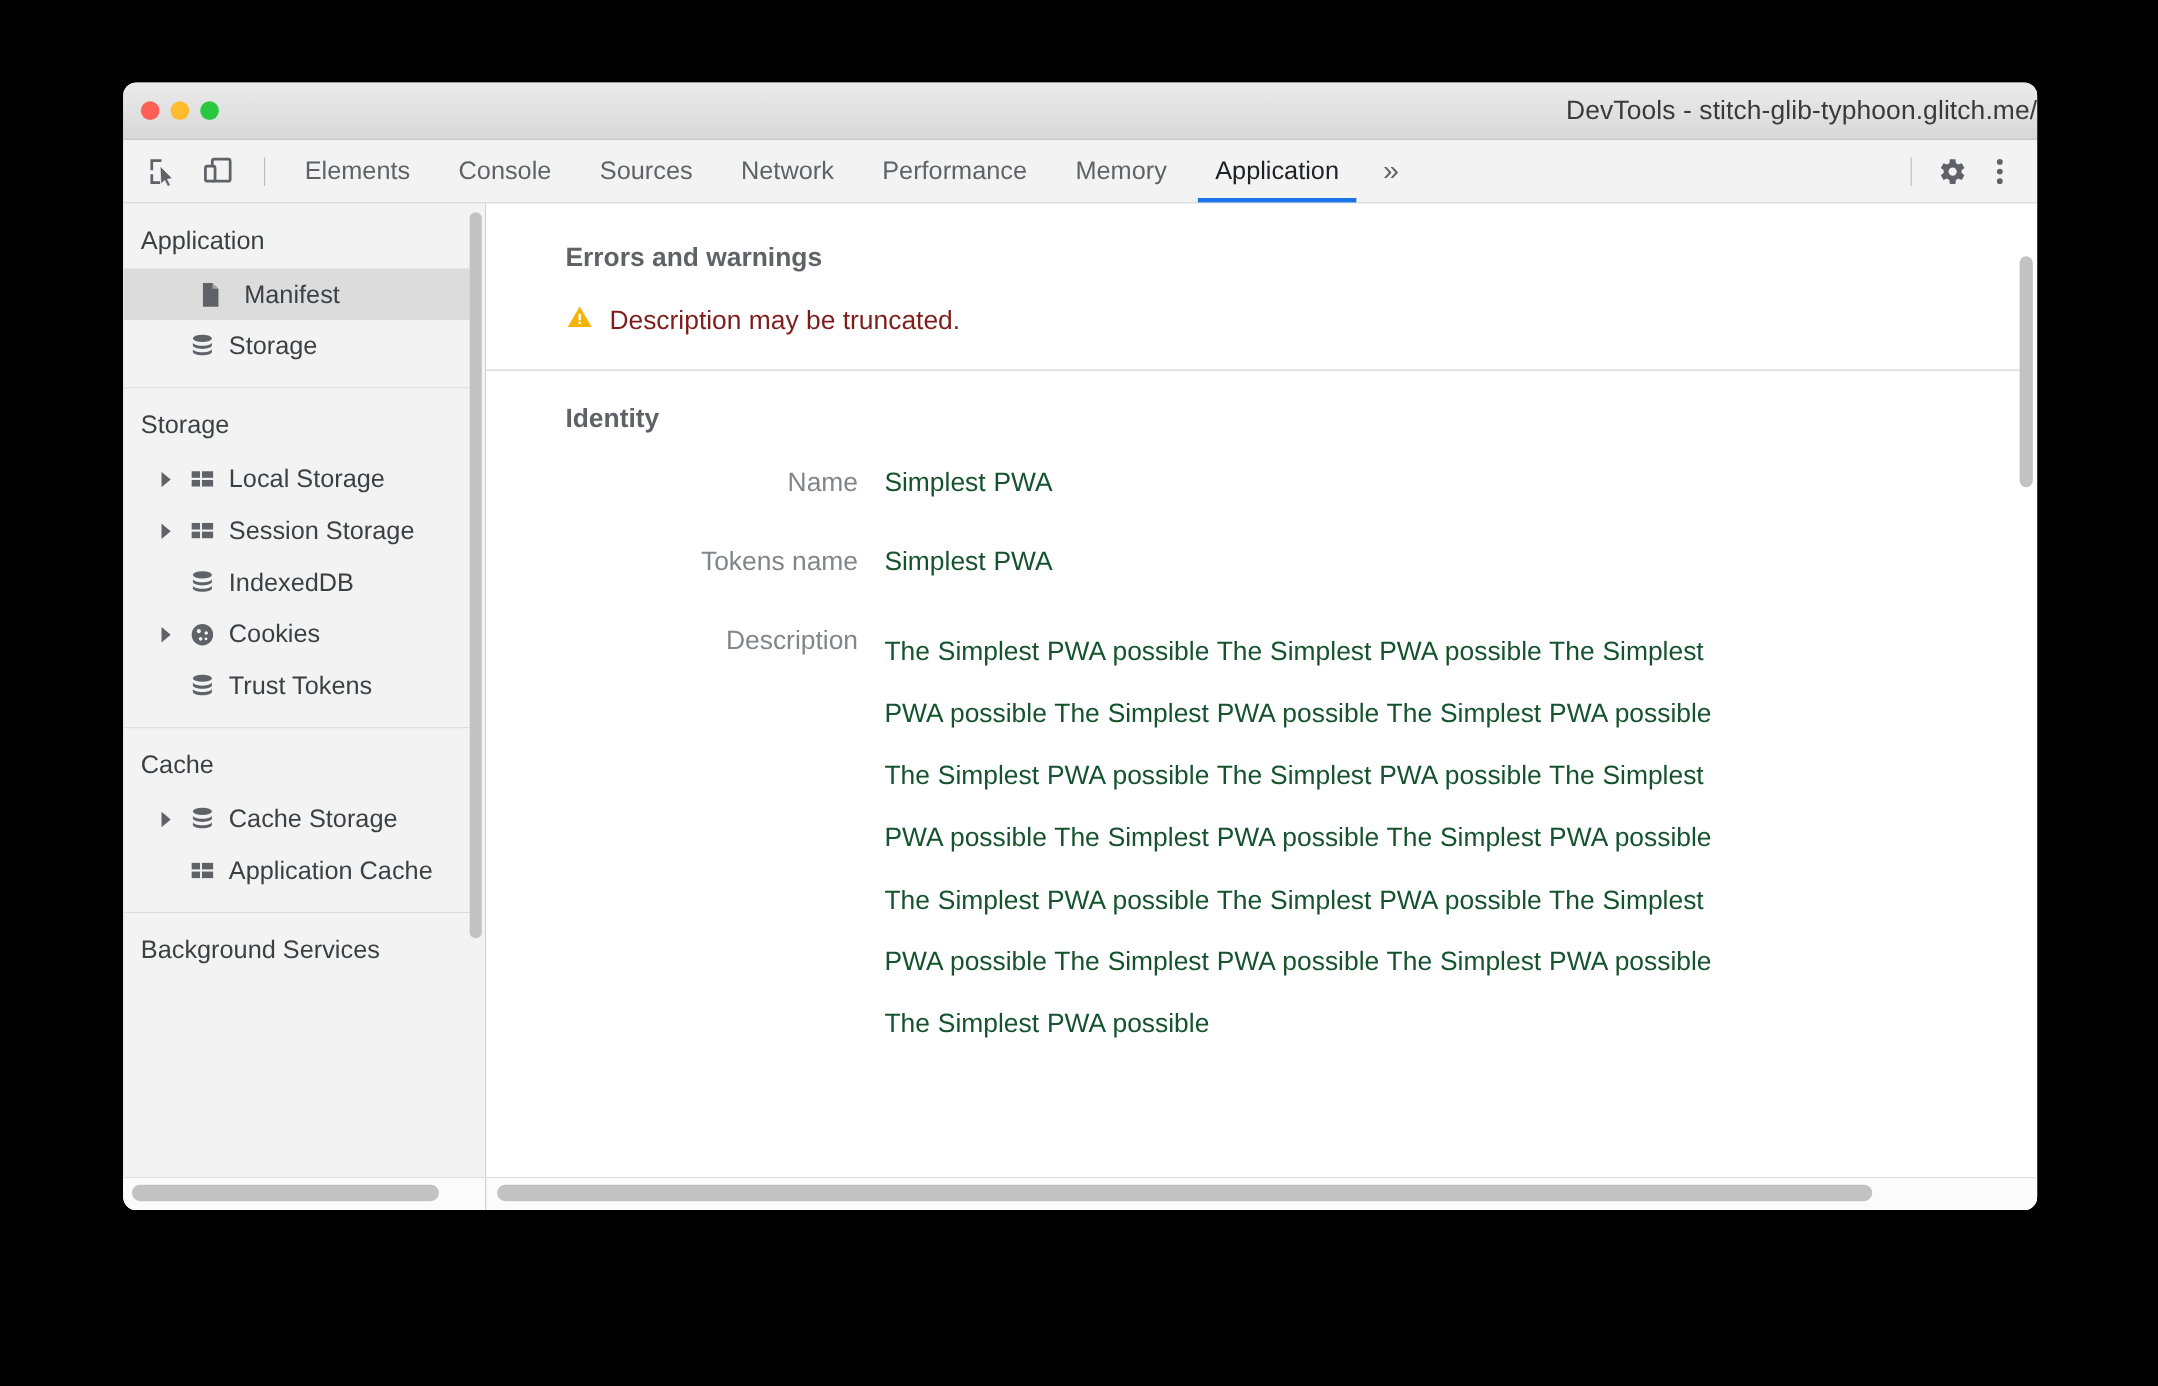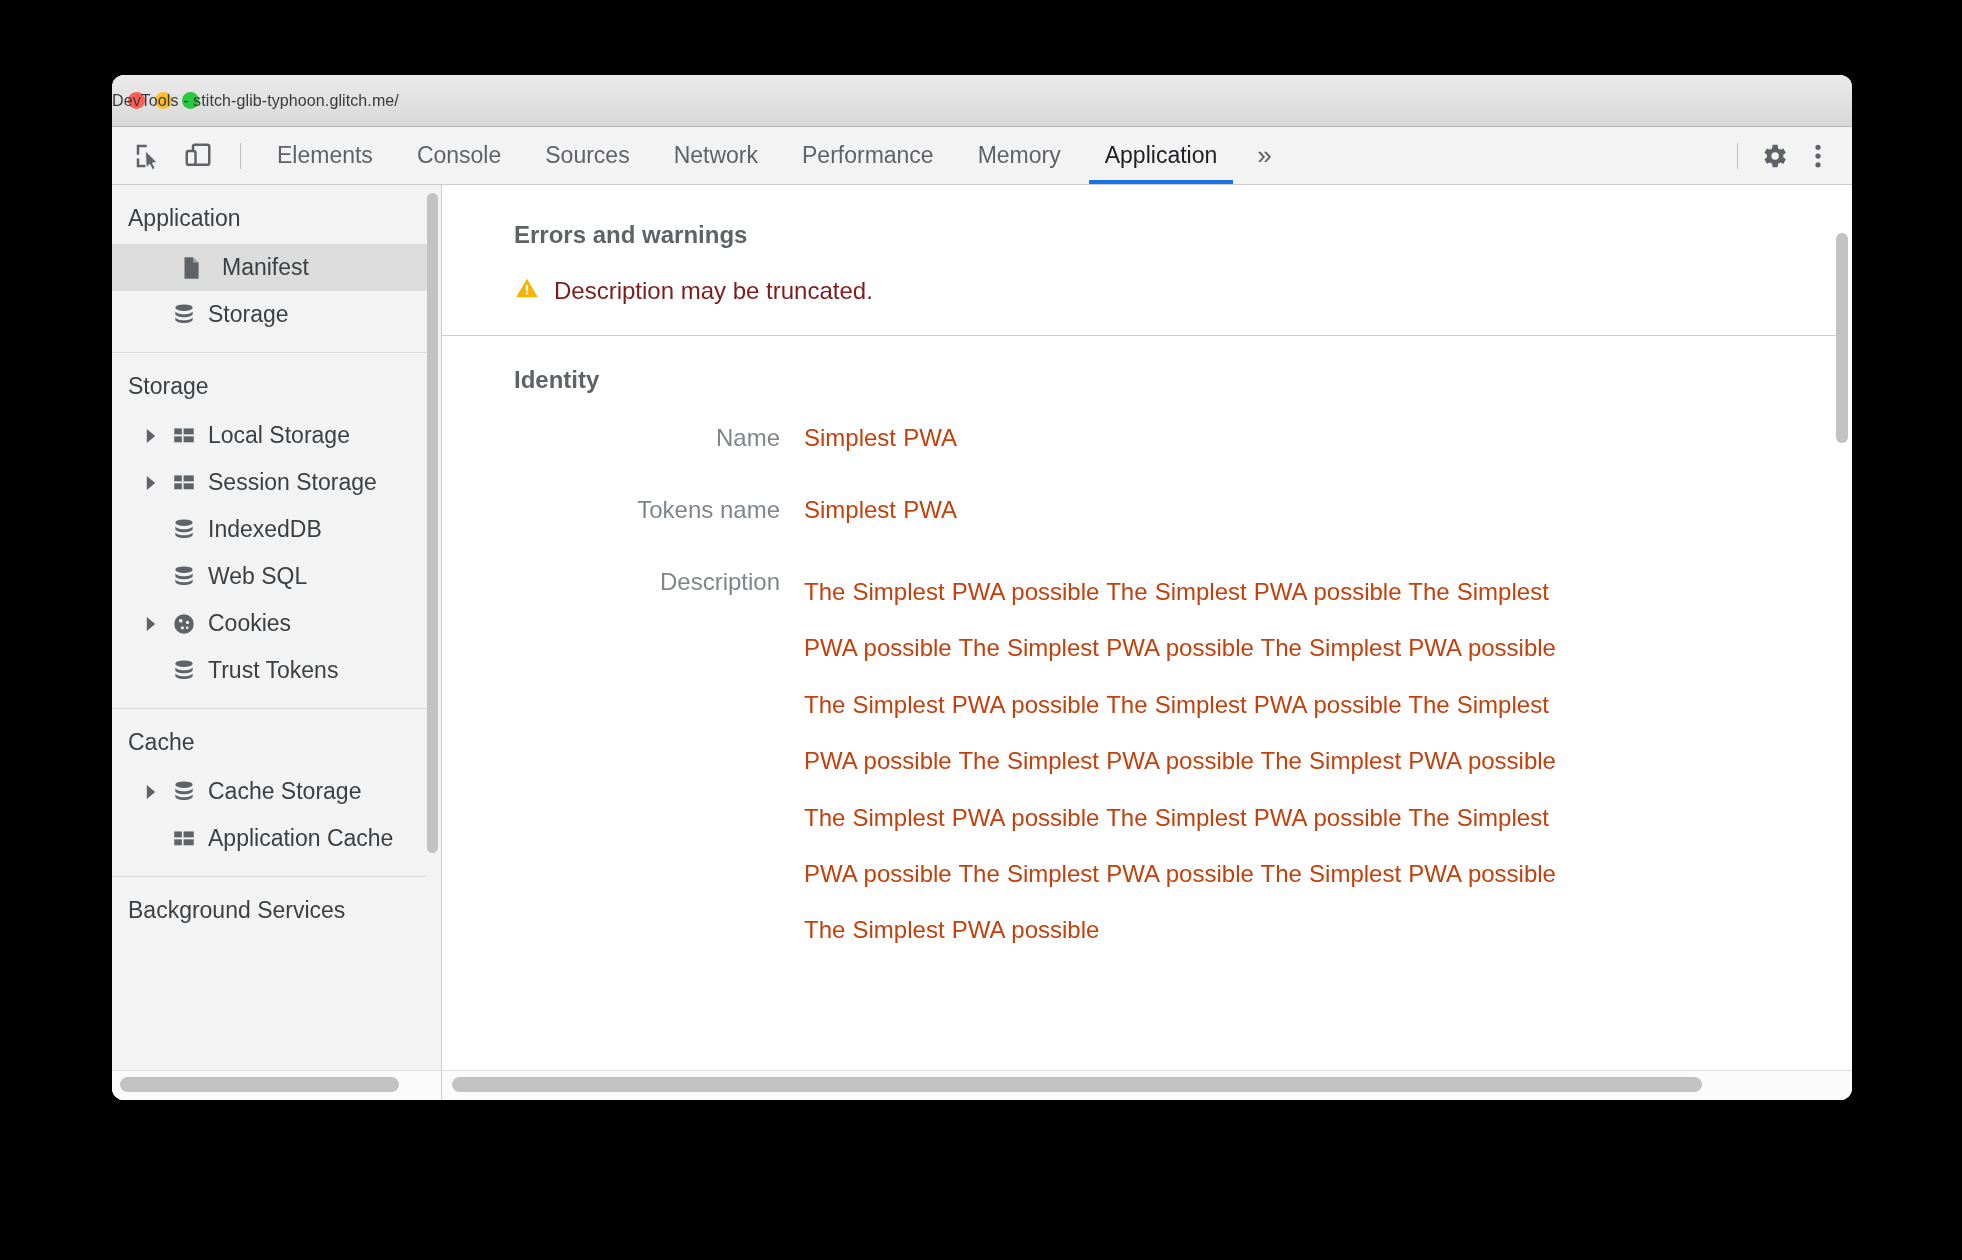--- a/index.html
+++ b/index.html
@@ -28,22 +28,22 @@
     border-bottom: 1px solid #b5b5b5;
     display: flex; align-items: center;
     position: relative;
   }
   .lights { display: flex; gap: 10px; margin-left: 16px; }
   .light { width: 17px; height: 17px; border-radius: 50%; }
   .light.red    { background: #ff5f57; }
   .light.yellow { background: #febc2e; }
   .light.green  { background: #28c840; }
   .title-text {
-    position: absolute; left: 0; right: 0; text-align: left;
-    font-size: 16px; color: #3a3a3a; letter-spacing: 0.1px;
+    position: absolute; left: 0; right: 0; text-align: right;
+    font-size: 24px; color: #3a3a3a; letter-spacing: 0.1px;
   }
 
   
   .tabbar {
     height: 58px; flex: 0 0 58px;
     background: #f3f3f3;
     border-bottom: 1px solid #cdcdcd;
     display: flex; align-items: stretch;
     padding-left: 14px;
   }
@@ -136,21 +136,21 @@
   .field-row {
     display: flex; align-items: flex-start;
     margin-bottom: 36px;
   }
   .field-label {
     width: 290px; flex: 0 0 290px;
     text-align: right; padding-right: 24px;
     font-size: 24px; color: #80868b; line-height: 1.5;
   }
   .field-value {
-    font-size: 24px; color: #c2410c; line-height: 2.35;
+    font-size: 24px; color: #14532d; line-height: 2.35;
     white-space: normal; overflow: hidden;
     width: 760px;
     word-spacing: 0.5px;
   }
   .field-value.single { line-height: 1.5; }
 
   .main-vscroll {
     position: absolute; right: 4px; top: 48px;
     width: 12px; height: 210px;
     background: #c2c2c2; border-radius: 6px;
@@ -327,31 +327,20 @@
             <span class="sb-icon">
               <svg width="26" height="26" viewBox="0 0 24 24">
                 <ellipse cx="12" cy="5.2" rx="8" ry="3" fill="#5f6368"></ellipse>
                 <path fill="#5f6368" d="M4 8.4c0 1.7 3.6 3 8 3s8-1.3 8-3v2.6c0 1.7-3.6 3-8 3s-8-1.3-8-3z"></path>
                 <path fill="#5f6368" d="M4 13.8c0 1.7 3.6 3 8 3s8-1.3 8-3v2.6c0 1.7-3.6 3-8 3s-8-1.3-8-3z"></path>
               </svg>
             </span>
             <span class="sb-label">IndexedDB</span>
           </div>
 
-          <div class="sb-item">
-            <span class="sb-arrow empty"></span>
-            <span class="sb-icon">
-              <svg width="26" height="26" viewBox="0 0 24 24">
-                <ellipse cx="12" cy="5.2" rx="8" ry="3" fill="#5f6368"></ellipse>
-                <path fill="#5f6368" d="M4 8.4c0 1.7 3.6 3 8 3s8-1.3 8-3v2.6c0 1.7-3.6 3-8 3s-8-1.3-8-3z"></path>
-                <path fill="#5f6368" d="M4 13.8c0 1.7 3.6 3 8 3s8-1.3 8-3v2.6c0 1.7-3.6 3-8 3s-8-1.3-8-3z"></path>
-              </svg>
-            </span>
-            <span class="sb-label">Web SQL</span>
-          </div>
 
           <div class="sb-item">
             <span class="sb-arrow">
               <svg width="14" height="14" viewBox="0 0 10 10">
                   <path fill="#5f6368" d="M2 0l6 5-6 5z"></path>
                 </svg>
             </span>
             <span class="sb-icon">
               <svg width="26" height="26" viewBox="0 0 24 24">
                 <circle cx="12" cy="12" r="9" fill="#5f6368"></circle>

